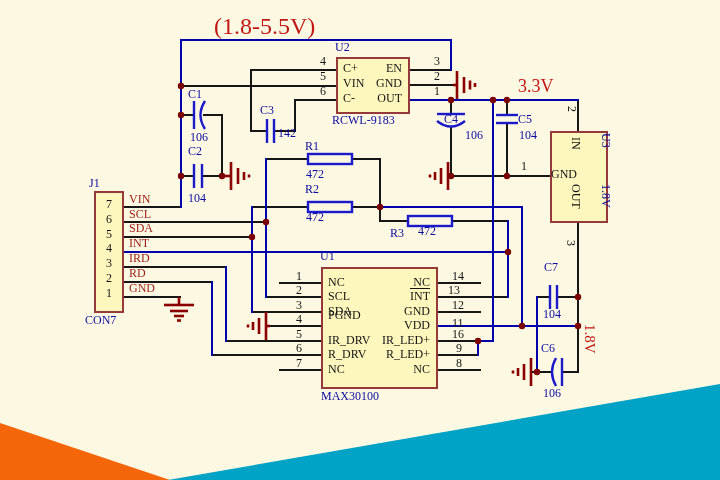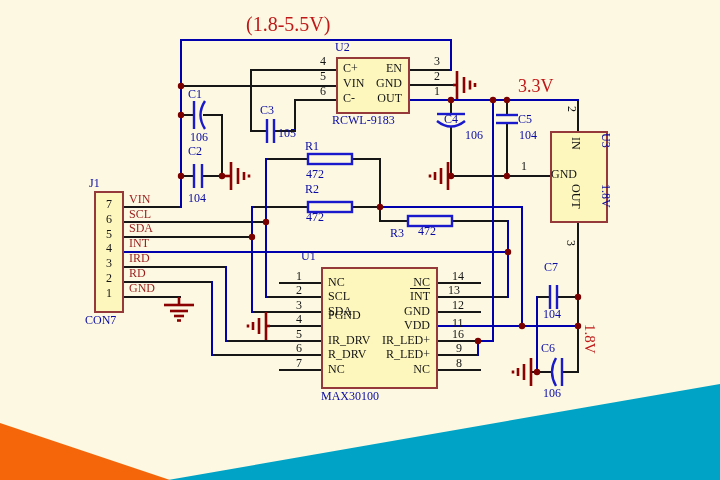--- a/index.html
+++ b/index.html
@@ -195,21 +195,21 @@
         <circle class="dot" cx="380" cy="207" r="3.2"></circle>
       <circle class="dot" cx="508" cy="252" r="3.2"></circle>
         <circle class="dot" cx="522" cy="326" r="3.2"></circle>
       <circle class="dot" cx="578" cy="297" r="3.2"></circle>
         <circle class="dot" cx="578" cy="326" r="3.2"></circle>
       <circle class="dot" cx="537" cy="372" r="3.2"></circle>
         <circle class="dot" cx="478" cy="341" r="3.2"></circle>
     </g>
   </svg>
 
-  <span class="t pw" style="left:246px;top:14px;font-size:20px">(1.8-5.5V)</span>
+  <span class="t pw" style="left:214px;top:14px;font-size:24px">(1.8-5.5V)</span>
   <span class="t pw" style="left:518px;top:77px;font-size:18px">3.3V</span>
   <span class="t pw vt" style="left:581px;top:324px;font-size:15px">1.8V</span>
 
   <span class="t bl" style="left:335px;top:41px">U2</span>
   <span class="t bl" style="left:332px;top:114px">RCWL-9183</span>
   <span class="t ra" style="left:312px;top:55px;width:14px">4</span>
   <span class="t ra" style="left:312px;top:70px;width:14px">5</span>
   <span class="t ra" style="left:312px;top:85px;width:14px">6</span>
   <span class="t" style="left:434px;top:55px">3</span>
   <span class="t" style="left:434px;top:70px">2</span>
@@ -223,21 +223,21 @@
 
   <span class="t bl vt" style="left:599px;top:133px">U3</span>
   <span class="t bl vt" style="left:599px;top:184px">1.8V</span>
   <span class="t vt" style="left:565px;top:106px">2</span>
   <span class="t" style="left:521px;top:160px">1</span>
   <span class="t vt" style="left:564px;top:240px">3</span>
   <span class="t vt" style="left:569px;top:137px">IN</span>
   <span class="t" style="left:551px;top:168px">GND</span>
   <span class="t vt" style="left:569px;top:184px">OUT</span>
 
-  <span class="t bl" style="left:301px;top:250px">U1</span>
+  <span class="t bl" style="left:320px;top:250px">U1</span>
   <span class="t bl" style="left:321px;top:390px">MAX30100</span>
   <span class="t ra" style="left:288px;top:270px;width:14px">1</span>
   <span class="t ra" style="left:288px;top:284px;width:14px">2</span>
   <span class="t ra" style="left:288px;top:299px;width:14px">3</span>
   <span class="t ra" style="left:288px;top:313px;width:14px">4</span>
   <span class="t ra" style="left:288px;top:328px;width:14px">5</span>
   <span class="t ra" style="left:288px;top:342px;width:14px">6</span>
   <span class="t ra" style="left:288px;top:357px;width:14px">7</span>
   <span class="t" style="left:452px;top:270px">14</span>
   <span class="t" style="left:448px;top:284px">13</span>
@@ -276,21 +276,21 @@
   <span class="t rd" style="left:129px;top:237px">INT</span>
   <span class="t rd" style="left:129px;top:252px">IRD</span>
   <span class="t rd" style="left:129px;top:267px">RD</span>
   <span class="t rd" style="left:129px;top:282px">GND</span>
 
   <span class="t bl" style="left:188px;top:88px">C1</span>
   <span class="t bl" style="left:190px;top:131px">106</span>
   <span class="t bl" style="left:188px;top:145px">C2</span>
   <span class="t bl" style="left:188px;top:192px">104</span>
   <span class="t bl" style="left:260px;top:104px">C3</span>
-  <span class="t bl" style="left:278px;top:127px">105</span>
+  <span class="t bl" style="left:278px;top:127px">142</span>
   <span class="t bl" style="left:444px;top:113px">C4</span>
   <span class="t bl" style="left:465px;top:129px">106</span>
   <span class="t bl" style="left:518px;top:113px">C5</span>
   <span class="t bl" style="left:519px;top:129px">104</span>
   <span class="t bl" style="left:541px;top:342px">C6</span>
   <span class="t bl" style="left:543px;top:387px">106</span>
   <span class="t bl" style="left:544px;top:261px">C7</span>
   <span class="t bl" style="left:543px;top:308px">104</span>
 
   <span class="t bl" style="left:305px;top:140px">R1</span>

